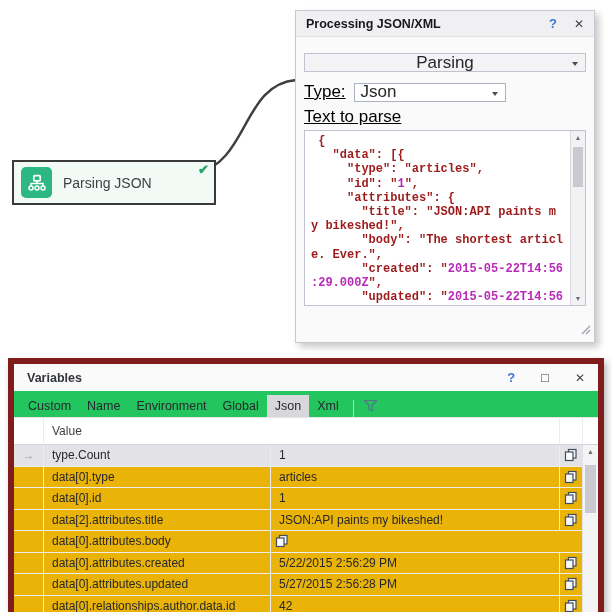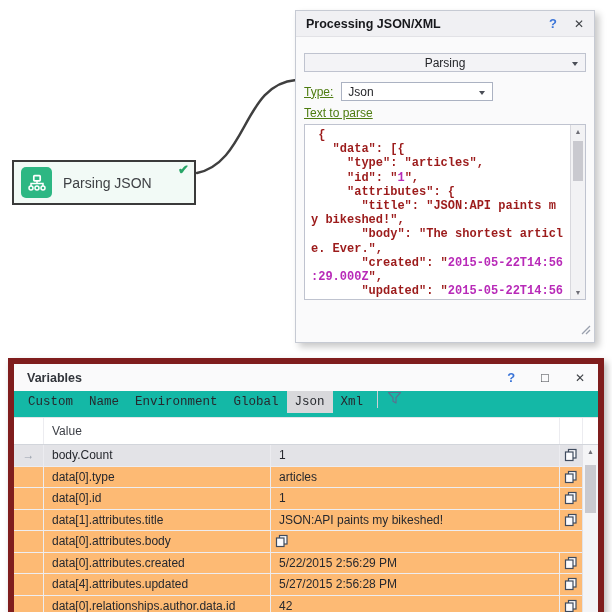--- a/index.html
+++ b/index.html
@@ -4,21 +4,21 @@
 <style>
   * { margin:0; padding:0; box-sizing:border-box; }
   html,body { background:#fff; }
   .canvas {
     position:relative; width:612px; height:612px; overflow:hidden;
     background:#fff; font-family:"Liberation Sans", sans-serif;
   }
 
   
   .node {
-    position:absolute; left:12px; top:160px; width:184px; height:45px;
+    position:absolute; left:12px; top:160px; width:204px; height:45px;
     background:#f2faf6; border:2px solid #3a3a3a;
     display:flex; align-items:center; padding-left:7px;
   }
   .node-icon {
     width:31px; height:31px; background:#2db783; border-radius:5px;
     display:flex; align-items:center; justify-content:center; flex:none;
   }
   .node-label { margin-left:11px; font-size:14px; color:#3f4145; }
   .node-check { position:absolute; top:0px; right:5px; color:#27a567; font-size:13px; font-weight:bold; }
 
@@ -33,29 +33,29 @@
   }
   .dlg-titlebar {
     height:26px; background:#f0f0f3; border-bottom:1px solid #e2e2e6;
     display:flex; align-items:center; padding:0 10px;
   }
   .dlg-title { flex:1; font-weight:bold; font-size:12.5px; color:#17181c; }
   .help-ic { color:#3a74d8; font-weight:bold; font-size:13px; margin-right:17px; cursor:default; }
   .close-ic { color:#3f4247; font-size:12px; cursor:default; }
   .dlg-body { padding:16px 8px 0 8px; }
 
-  .combo { position:relative; border:1px solid #bfc3cf; height:19px; display:flex; align-items:center; font-size:12px; color:#26272b; }
+  .combo { position:relative; border:1px solid #bfc3cf; height:19px; display:flex; align-items:center; font-size:17px; color:#26272b; }
   .combo-cat { background:#f3f3f6; justify-content:center; }
   .dd-arrow {
     position:absolute; right:7px; top:8px; width:0; height:0;
     border-left:3.5px solid transparent; border-right:3.5px solid transparent;
     border-top:4px solid #4a4e57;
   }
   .type-row { margin-top:10px; display:flex; align-items:center; }
-  .u-label { font-size:12px; color:#4d7c0f; text-decoration:underline; }
+  .u-label { font-size:17px; color:#000000; text-decoration:underline; }
   .combo-type { margin-left:8px; width:152px; background:#fff; border-color:#abb2c2; padding-left:6px; }
   .parse-label { margin-top:5px; display:inline-block; }
 
   .textarea {
     margin-top:3px; height:176px; background:#fff; border:1px solid #bfc3cf; position:relative;
   }
   .code {
     position:absolute; left:0; top:0; right:16px; bottom:0; overflow:hidden;
     padding:3px 0 0 6px; white-space:pre;
     font-family:"Liberation Mono", monospace; font-weight:bold;
@@ -82,35 +82,35 @@
     position:absolute; left:8px; top:358px; width:596px; height:272px;
     background:#fff; border:6px solid #7f1d1d;
     box-shadow:3px 4px 7px rgba(0,0,0,.28); overflow:hidden;
   }
   .vars-titlebar { height:27px; display:flex; align-items:center; padding:0 13px; background:#fafafb; }
   .vars-title { flex:1; font-weight:bold; font-size:12.5px; color:#33363c; }
   .vars-titlebar .help-ic { margin:0 0 0 26px; }
   .max-ic { margin-left:26px; font-size:13px; color:#3c3f45; line-height:1; }
   .vars-titlebar .close-ic { margin-left:26px; }
 
-  .tabs { height:26px; display:flex; align-items:flex-start; padding-left:6px; background:#14b8a6;font-family:Liberation Mono, monospace; }
+  .tabs { height:26px; display:flex; align-items:flex-end; padding-left:6px; background:#22c55e; }
   .tab { padding:4px 8px; font-size:12.5px; color:#27292e; cursor:default; }
   .tab.selected { background:#d8d8db; }
   .tab-sep { width:1px; height:17px; background:#cfcfd6; margin:0 9px 0 6px; }
 
   .vtable { position:absolute; left:0; top:53px; right:0; bottom:0; }
   .thead { height:28px; display:flex; align-items:center; border-top:1px solid #e4e4e8; border-bottom:1px solid #d2d5db; background:#fff; font-size:12px; color:#3b3e45; }
   .c-ind { width:30px; height:100%; flex:none; display:flex; align-items:center; justify-content:center; border-right:1px solid #ececf0; color:#98a0ac; font-size:12px; }
   .c-name { width:227px; height:100%; flex:none; display:flex; align-items:center; padding-left:8px; border-right:1px solid #ececf0; overflow:hidden; white-space:nowrap; }
   .c-value { flex:1; height:100%; display:flex; align-items:center; padding-left:8px; border-right:1px solid #ececf0; overflow:hidden; white-space:nowrap; }
   .c-copy { width:22px; height:100%; flex:none; display:flex; align-items:center; justify-content:center; }
   .c-sbhead { width:16px; height:100%; flex:none; border-left:1px solid #ececf0; }
 
   .vrows { position:absolute; left:0; top:28px; right:16px; bottom:0; overflow:hidden; }
-  .vrow { height:21.5px; display:flex; align-items:stretch; border-bottom:1px solid #ededf1; font-size:12px; color:#26282e; background:#fdba74; }
+  .vrow { height:21.5px; display:flex; align-items:stretch; border-bottom:1px solid #ededf1; font-size:12px; color:#26282e; background:#eab308; }
   .vrow.selected { background:#e3e3e7; }
   .vrow .c-name, .vrow .c-value { font-size:12px; color:#26282e; }
 
   .vsb { position:absolute; right:0; top:28px; bottom:0; width:16px; background:#f4f4f6; border-left:1px solid #e2e2e7; }
   .vsb .sb-thumb { top:20px; height:48px; }
 </style>
 </head>
 <body>
 
 <div class="canvas">
@@ -192,21 +192,21 @@
     <div class="vtable">
       <div class="thead">
         <div class="c-ind"></div>
         <div class="c-value">Value</div>
         <div class="c-copy"></div>
         <div class="c-sbhead"></div>
       </div>
       <div class="vrows">
           <div class="vrow selected">
             <div class="c-ind">→</div>
-            <div class="c-name">body.Count</div>
+            <div class="c-name">type.Count</div>
             <div class="c-value">1</div>
             <div class="c-copy">
   <svg width="14" height="14" viewBox="0 0 14 14">
     <rect x="4.5" y="1.5" width="7.5" height="8.5" fill="#fbfbfd" stroke="#3f4b5e" stroke-width="1.2"></rect>
     <rect x="1.5" y="4" width="7.5" height="8.5" fill="#fbfbfd" stroke="#3f4b5e" stroke-width="1.2"></rect>
   </svg>
 </div>
           </div>
           <div class="vrow">
             <div class="c-ind"></div>
@@ -225,21 +225,21 @@
             <div class="c-value">1</div>
             <div class="c-copy">
   <svg width="14" height="14" viewBox="0 0 14 14">
     <rect x="4.5" y="1.5" width="7.5" height="8.5" fill="#fbfbfd" stroke="#3f4b5e" stroke-width="1.2"></rect>
     <rect x="1.5" y="4" width="7.5" height="8.5" fill="#fbfbfd" stroke="#3f4b5e" stroke-width="1.2"></rect>
   </svg>
 </div>
           </div>
           <div class="vrow">
             <div class="c-ind"></div>
-            <div class="c-name">data[1].attributes.title</div>
+            <div class="c-name">data[2].attributes.title</div>
             <div class="c-value">JSON:API paints my bikeshed!</div>
             <div class="c-copy">
   <svg width="14" height="14" viewBox="0 0 14 14">
     <rect x="4.5" y="1.5" width="7.5" height="8.5" fill="#fbfbfd" stroke="#3f4b5e" stroke-width="1.2"></rect>
     <rect x="1.5" y="4" width="7.5" height="8.5" fill="#fbfbfd" stroke="#3f4b5e" stroke-width="1.2"></rect>
   </svg>
 </div>
           </div>
           <div class="vrow">
             <div class="c-ind"></div>
@@ -257,21 +257,21 @@
             <div class="c-value">5/22/2015 2:56:29 PM</div>
             <div class="c-copy">
   <svg width="14" height="14" viewBox="0 0 14 14">
     <rect x="4.5" y="1.5" width="7.5" height="8.5" fill="#fbfbfd" stroke="#3f4b5e" stroke-width="1.2"></rect>
     <rect x="1.5" y="4" width="7.5" height="8.5" fill="#fbfbfd" stroke="#3f4b5e" stroke-width="1.2"></rect>
   </svg>
 </div>
           </div>
           <div class="vrow">
             <div class="c-ind"></div>
-            <div class="c-name">data[4].attributes.updated</div>
+            <div class="c-name">data[0].attributes.updated</div>
             <div class="c-value">5/27/2015 2:56:28 PM</div>
             <div class="c-copy">
   <svg width="14" height="14" viewBox="0 0 14 14">
     <rect x="4.5" y="1.5" width="7.5" height="8.5" fill="#fbfbfd" stroke="#3f4b5e" stroke-width="1.2"></rect>
     <rect x="1.5" y="4" width="7.5" height="8.5" fill="#fbfbfd" stroke="#3f4b5e" stroke-width="1.2"></rect>
   </svg>
 </div>
           </div>
           <div class="vrow">
             <div class="c-ind"></div>

